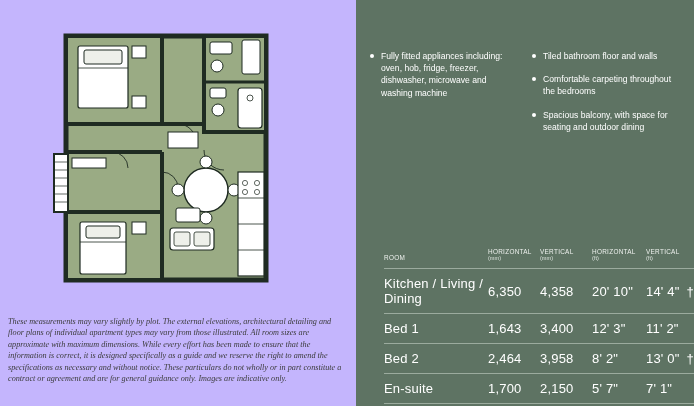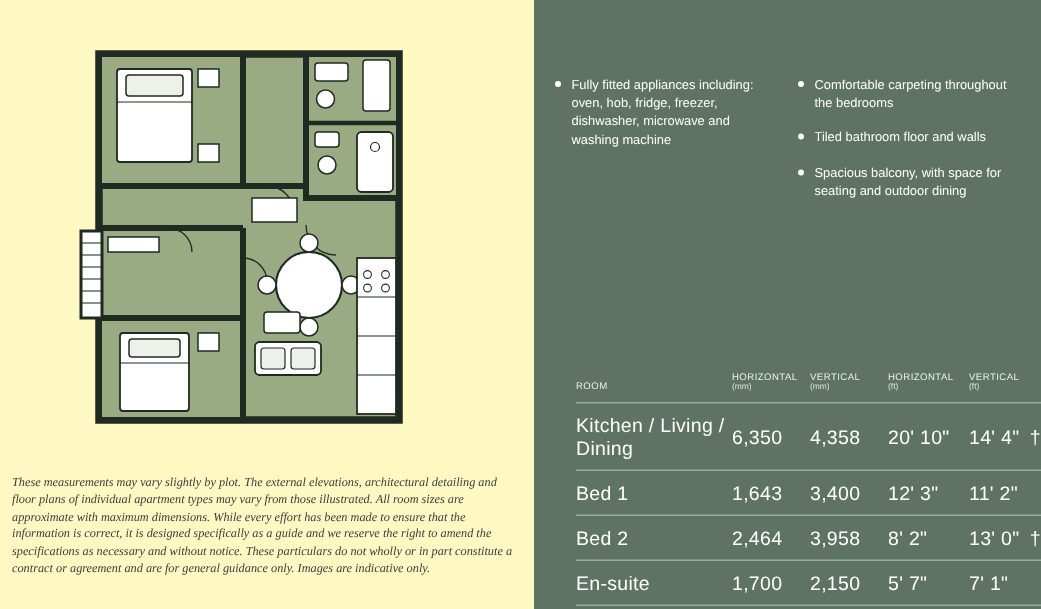--- a/index.html
+++ b/index.html
@@ -19,21 +19,21 @@
     height: 406px;
   }
 
   
   .left-panel {
     position: absolute;
     left: 0;
     top: 0;
     width: 356px;
     height: 406px;
-    background: #fef9c3;
+    background: #c4b5fd;
   }
 
   .floorplan-wrap {
     position: absolute;
     left: 52px;
     top: 22px;
     width: 262px;
     height: 276px;
   }
 
@@ -279,22 +279,22 @@
     <div class="right-inner">
 
       <div class="features">
         <div class="feature-col">
           <ul class="feat">
             <li>Fully fitted appliances including: oven, hob, fridge, freezer, dishwasher, microwave and washing machine</li>
           </ul>
         </div>
         <div class="feature-col">
           <ul class="feat">
+            <li>Tiled bathroom floor and walls</li>
             <li>Comfortable carpeting throughout the bedrooms</li>
-            <li>Tiled bathroom floor and walls</li>
             <li>Spacious balcony, with space for seating and outdoor dining</li>
           </ul>
         </div>
       </div>
 
       <div class="table-block">
         <table class="spec">
           <thead>
             <tr>
               <th class="col-room">

